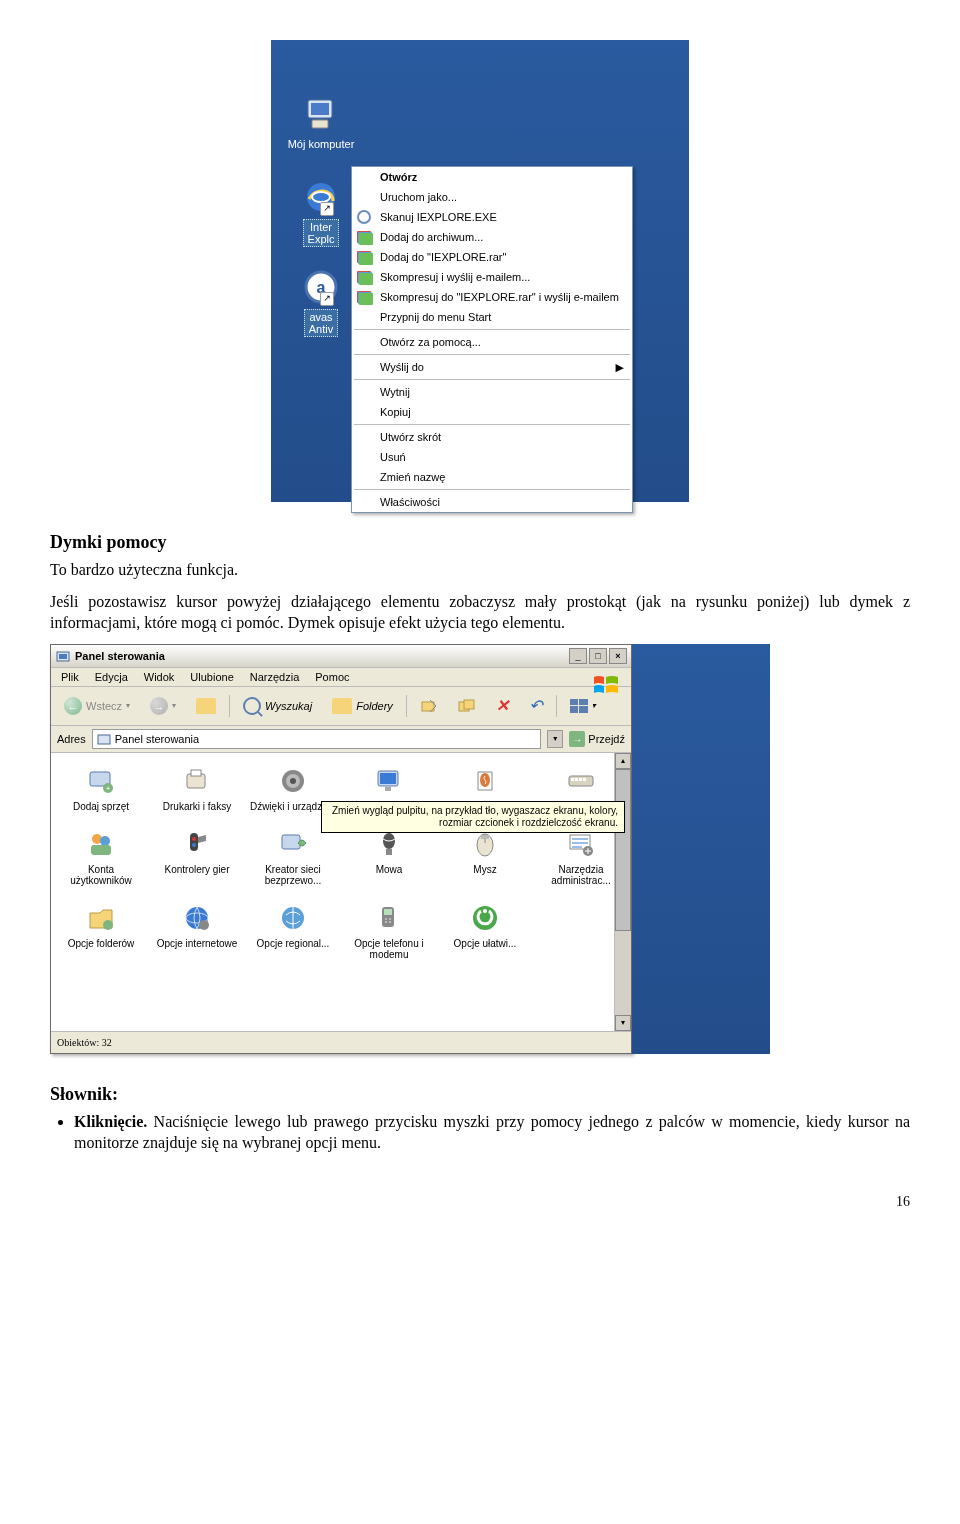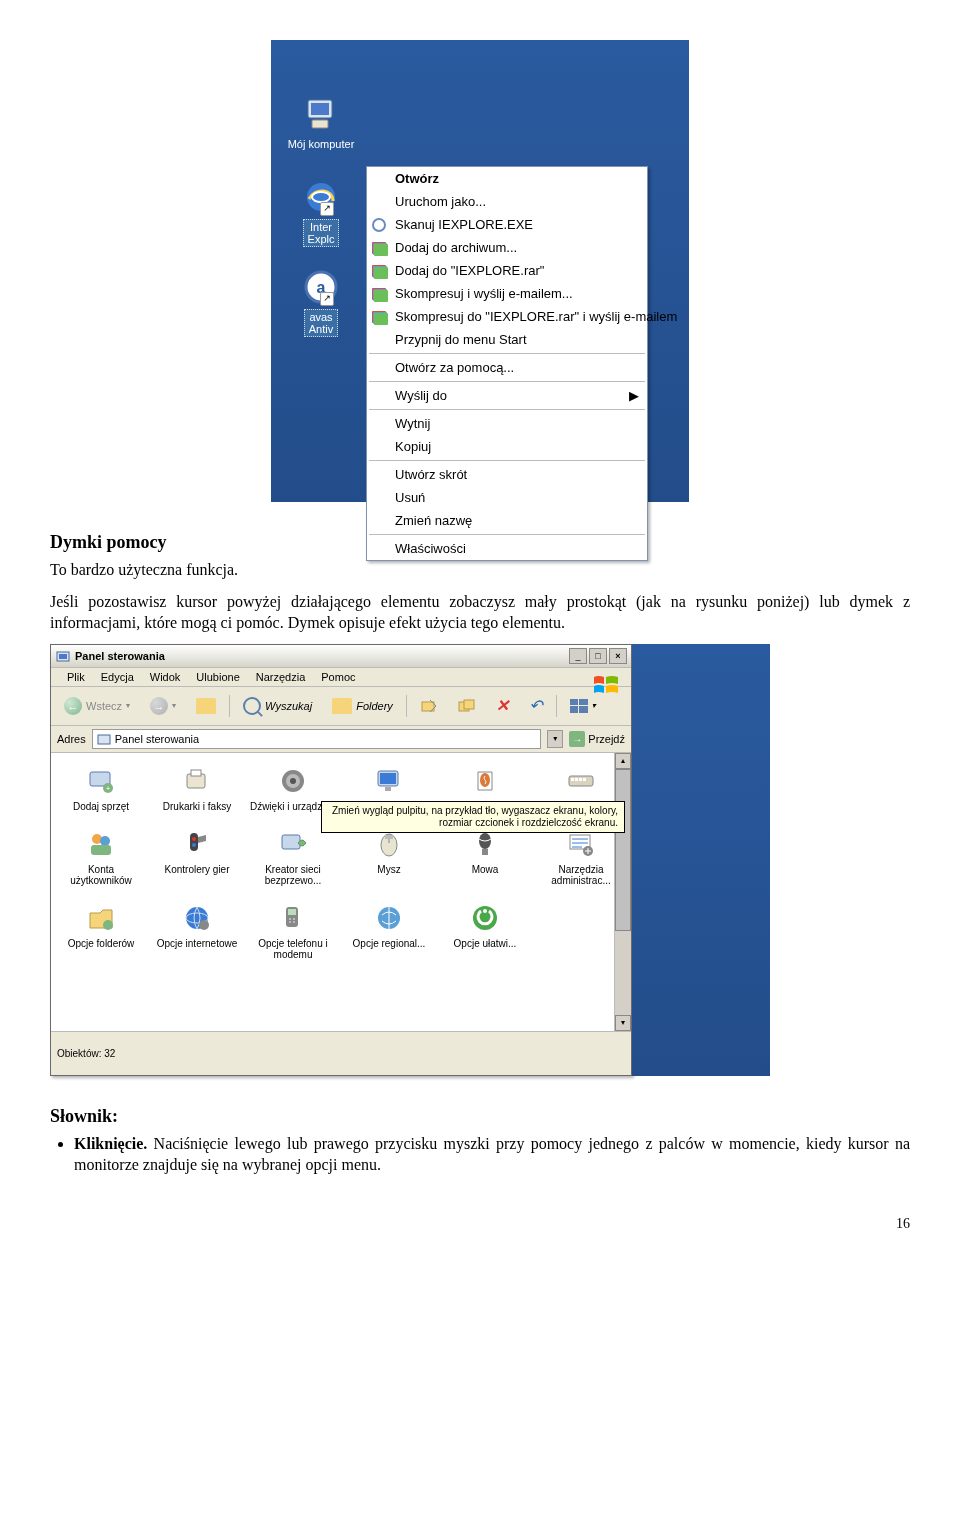--- a/index.html
+++ b/index.html
@@ -57,28 +57,28 @@
     background: #fff;
     border: 1px solid #999;
     border-radius: 2px;
     font-size: 9px;
     color: #000;
     text-align: center;
     line-height: 10px;
   }
   .context-menu {
     position: absolute;
-    left: 95px;
+    left: 80px;
     top: 126px;
     width: 280px;
     background: #fff;
     border: 1px solid #7b94b0;
     box-shadow: 2px 2px 3px rgba(0,0,0,0.3);
     color: #000;
-    font-size: 13px;
+    font-size: 11px;
   }
   .cm-item {
     padding: 4px 20px 4px 28px;
     position: relative;
     display:flex;align-items:center;
     white-space: nowrap;
   }
   .cm-item.bold { font-weight: bold; }
   .cm-sep { height: 1px; background: #bcbcbc; margin: 2px 2px; }
   .cm-arrow { position: absolute; right: 8px; }
@@ -126,21 +126,21 @@
     height: 22px;
     background: linear-gradient(180deg,#ffffff,#d6d4c8);
     display:flex;align-items:center;
     padding: 0 4px;
     border-bottom:1px solid #bbb;
   }
   .cp-title .icn{width:16px;height:16px;margin-right:4px;display:flex;align-items:center;justify-content:center;}
   .cp-title .spacer{flex:1;}
   .winbtn{width:16px;height:14px;border:1px solid #888;background:#d4d0c8;margin-left:2px;display:flex;align-items:center;justify-content:center;font-size:9px;color:#000;}
   .winbtn.close{font-weight:bold;}
-  .cp-menu{background:#ece9d8;padding:3px 16px;display:flex;gap:16px;border-bottom:1px solid #bbb;}
+  .cp-menu{background:#ece9d8;padding:3px 10px;display:flex;gap:16px;border-bottom:1px solid #bbb;}
   .cp-menu span{color:#000;}
   .flag{position:absolute;right:150px;top:30px;width:28px;height:22px;}
   .cp-tool{background:#ece9d8;padding:4px 6px;display:flex;align-items:center;gap:6px;border-bottom:1px solid #bbb;height:30px;}
   .tbtn{display:flex;align-items:center;gap:4px;padding:2px 6px;border:1px solid transparent;border-radius:3px;color:#888;}
   .tbtn.enabled{color:#000;font-style:italic;}
   .tbtn .circ{width:18px;height:18px;border-radius:50%;background:radial-gradient(circle at 30% 30%,#cfe7d6,#7fb68e);display:flex;align-items:center;justify-content:center;color:#fff;font-size:11px;}
   .tbtn.folder .fld{width:20px;height:16px;background:#f5d47a;border-radius:2px 2px 0 0;position:relative;}
   .tbtn.search .mg{width:14px;height:14px;border:2px solid #5a7fb0;border-radius:50%;position:relative;}
   .tbtn.search .mg::after{content:"";position:absolute;width:6px;height:2px;background:#5a7fb0;bottom:-2px;right:-4px;transform:rotate(45deg);}
   .tb-sep{width:1px;height:22px;background:#bbb;}
@@ -156,21 +156,21 @@
   .cp-partial{padding:2px 8px;color:#333;display:flex;justify-content:space-between;font-size:10px;border-bottom:1px solid #bbb;position:relative;}
   .cp-body{background:#fff;padding:8px 4px 0 4px;position:relative;min-height:270px;}
   .cp-grid{display:grid;grid-template-columns:repeat(6,1fr);gap:4px 4px;}
   .cp-it{text-align:center;padding:4px 2px 8px 2px;}
   .cp-it .ic{width:32px;height:32px;margin:0 auto 4px auto;display:flex;align-items:center;justify-content:center;}
   .cp-it .lb{font-size:10px;color:#000;line-height:1.1;}
   .scroll{position:absolute;right:0;top:0;bottom:0;width:16px;background:#d4d0c8;border-left:1px solid #bbb;}
   .scroll .sb{width:14px;height:14px;background:#d4d0c8;border:1px solid #888;position:absolute;left:0;display:flex;align-items:center;justify-content:center;font-size:8px;}
   .scroll .thumb{position:absolute;left:0;width:14px;background:#c0c0c0;border:1px solid #888;}
   .tooltip{position:absolute;background:#ffffe1;border:1px solid #000;padding:3px 6px;font-size:10px;color:#000;line-height:1.2;z-index:5;}
-  .cp-status{background:#ece9d8;border-top:1px solid #bbb;padding:16px 6px;font-size:10px;}
+  .cp-status{background:#ece9d8;border-top:1px solid #bbb;padding:5px 6px;font-size:10px;font-family:Liberation Serif, serif;}
 </style>
 </head>
 <body>
 
 <div class="desktop screenshot">
   <div class="desk-icon" style="left:10px;top:56px;">
     <div class="glyph">
       <svg width="38" height="38" viewBox="0 0 38 38">
           <rect x="6" y="4" width="24" height="18" rx="2" fill="#d8e4f2" stroke="#4a6a9a"></rect>
           <rect x="9" y="7" width="18" height="12" fill="#4a7ac8"></rect>
@@ -481,36 +481,36 @@
               <svg width="30" height="30" viewBox="0 0 30 30">
                 <rect x="4" y="6" width="18" height="14" rx="2" fill="#c8d8ec" stroke="#5a7ab0"></rect>
                 <path d="M20 14 q4 -6 8 0 q-4 6 -8 0" fill="#7fb67f" stroke="#5a9a5a"></path>
               </svg>
             </div>
             <div class="lb">Kreator sieci bezprzewo...</div>
           </div>
           <div class="cp-it">
             <div class="ic">
               <svg width="30" height="30" viewBox="0 0 30 30">
+                <ellipse cx="15" cy="12" rx="6" ry="8" fill="#555"></ellipse>
+                <rect x="12" y="20" width="6" height="6" fill="#888"></rect>
+                <path d="M9 10 q6 4 12 0" fill="none" stroke="#fff"></path>
+              </svg>
+            </div>
+            <div class="lb">Mowa</div>
+          </div>
+          <div class="cp-it">
+            <div class="ic">
+              <svg width="30" height="30" viewBox="0 0 30 30">
                 <ellipse cx="15" cy="16" rx="8" ry="11" fill="#e8e4d0" stroke="#888"></ellipse>
                 <line x1="15" y1="5" x2="15" y2="14" stroke="#888"></line>
                 <rect x="11" y="6" width="8" height="4" fill="#bbb"></rect>
               </svg>
             </div>
             <div class="lb">Mysz</div>
-          </div>
-          <div class="cp-it">
-            <div class="ic">
-              <svg width="30" height="30" viewBox="0 0 30 30">
-                <ellipse cx="15" cy="12" rx="6" ry="8" fill="#555"></ellipse>
-                <rect x="12" y="20" width="6" height="6" fill="#888"></rect>
-                <path d="M9 10 q6 4 12 0" fill="none" stroke="#fff"></path>
-              </svg>
-            </div>
-            <div class="lb">Mowa</div>
           </div>
           <div class="cp-it">
             <div class="ic">
               <svg width="30" height="30" viewBox="0 0 30 30">
                 <rect x="4" y="6" width="20" height="14" fill="#fff" stroke="#888"></rect>
                 <path d="M6 10 h16 M6 14 h16 M6 18 h10" stroke="#3a7bd5"></path>
                 <circle cx="22" cy="22" r="5" fill="#888"></circle>
                 <path d="M22 19 v6 M19 22 h6" stroke="#fff"></path>
               </svg>
             </div>
@@ -528,47 +528,47 @@
           <div class="cp-it">
             <div class="ic">
               <svg width="30" height="30" viewBox="0 0 30 30">
                 <circle cx="15" cy="15" r="11" fill="#3a7bd5"></circle>
                 <ellipse cx="15" cy="15" rx="11" ry="5" fill="none" stroke="#cde"></ellipse>
                 <path d="M15 4 q-6 11 0 22 q6 -11 0 -22" fill="none" stroke="#cde"></path>
                 <circle cx="22" cy="22" r="5" fill="#888"></circle>
               </svg>
             </div>
             <div class="lb">Opcje internetowe</div>
+          </div>
+          <div class="cp-it">
+            <div class="ic">
+              <svg width="30" height="30" viewBox="0 0 30 30">
+                <circle cx="15" cy="15" r="11" fill="#5a9fd6"></circle>
+                <path d="M8 12 q7 -6 14 0 M8 18 q7 6 14 0" fill="none" stroke="#fff"></path>
+                <line x1="15" y1="4" x2="15" y2="26" stroke="#fff"></line>
+              </svg>
+            </div>
+            <div class="lb">Opcje regional...</div>
           </div>
           <div class="cp-it">
             <div class="ic">
               <svg width="30" height="30" viewBox="0 0 30 30">
                 <rect x="8" y="4" width="12" height="20" rx="3" fill="#888"></rect>
                 <rect x="10" y="6" width="8" height="6" fill="#b8e0b8"></rect>
                 <circle cx="12" cy="16" r="1" fill="#ccc"></circle>
                 <circle cx="16" cy="16" r="1" fill="#ccc"></circle>
                 <circle cx="12" cy="19" r="1" fill="#ccc"></circle>
                 <circle cx="16" cy="19" r="1" fill="#ccc"></circle>
               </svg>
             </div>
             <div class="lb">Opcje telefonu i modemu</div>
           </div>
           <div class="cp-it">
             <div class="ic">
               <svg width="30" height="30" viewBox="0 0 30 30">
-                <circle cx="15" cy="15" r="11" fill="#5a9fd6"></circle>
-                <path d="M8 12 q7 -6 14 0 M8 18 q7 6 14 0" fill="none" stroke="#fff"></path>
-                <line x1="15" y1="4" x2="15" y2="26" stroke="#fff"></line>
-              </svg>
-            </div>
-            <div class="lb">Opcje regional...</div>
-          </div>
-          <div class="cp-it">
-            <div class="ic">
-              <svg width="30" height="30" viewBox="0 0 30 30">
                 <circle cx="15" cy="15" r="12" fill="#4aa84a"></circle>
                 <path d="M11 8 a7 7 0 1 0 8 0" fill="none" stroke="#fff" stroke-width="3"></path>
                 <circle cx="15" cy="8" r="2" fill="#fff"></circle>
               </svg>
             </div>
             <div class="lb">Opcje ułatwi...</div>
           </div>
         </div>
       <div class="tooltip" style="left:270px;top:48px;width:290px;text-align:right;">Zmień wygląd pulpitu, na przykład tło, wygaszacz ekranu, kolory, rozmiar czcionek i rozdzielczość ekranu.</div>
       <div class="scroll">

